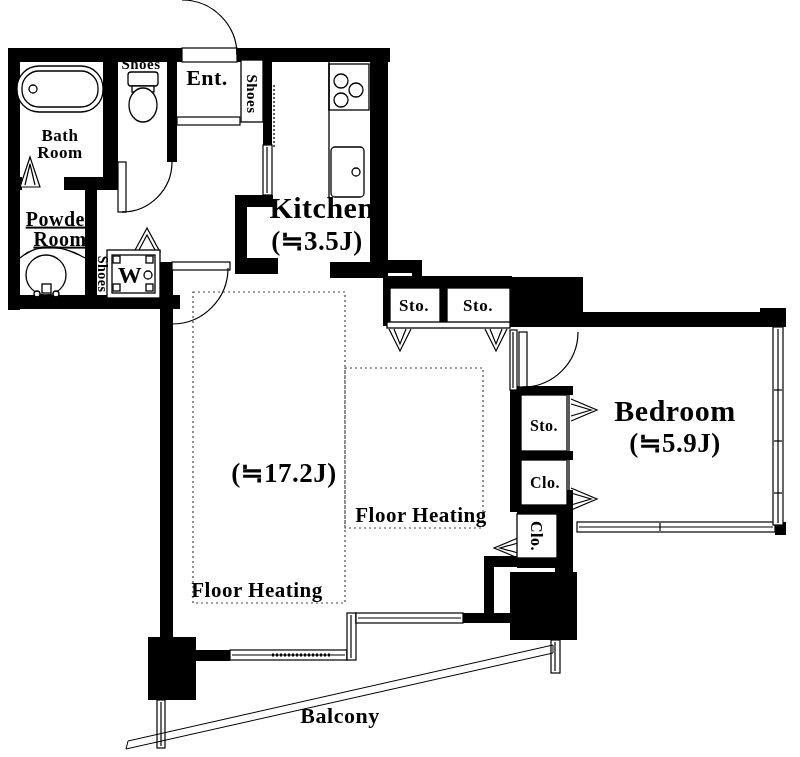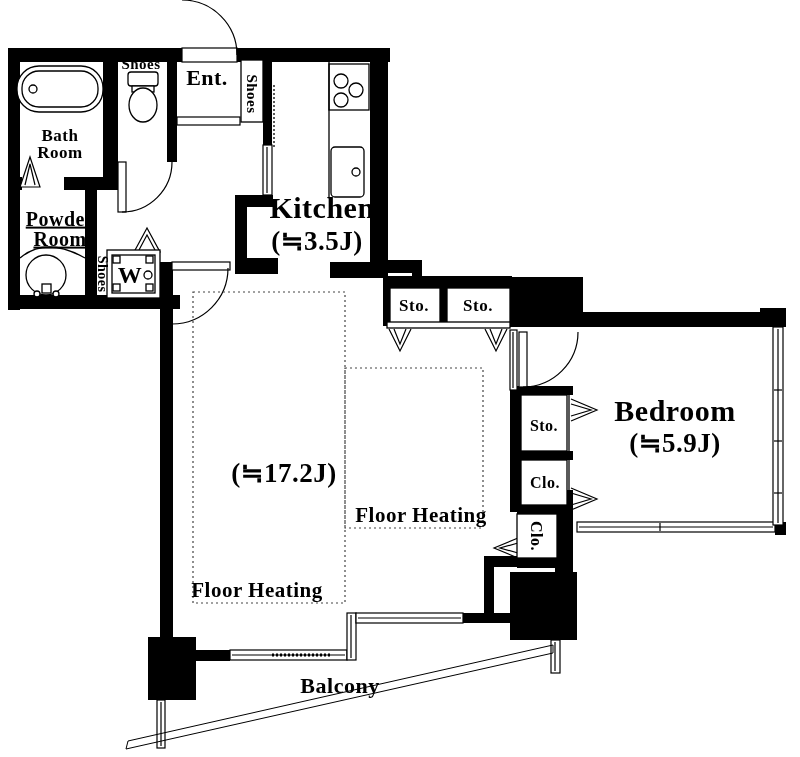--- a/index.html
+++ b/index.html
@@ -238,15 +238,15 @@
   <div class="lbl f19" style="left:257px;top:591px;">Floor Heating</div>
   <div class="lbl f19" style="left:421px;top:516px;">Floor Heating</div>
 
   <div class="lbl f30" style="left:675px;top:411px;">Bedroom</div>
   <div class="lbl f28" style="left:675px;top:444px;">(≒5.9J)</div>
 
   <div class="lbl f16" style="left:544px;top:426px;">Sto.</div>
   <div class="lbl f16" style="left:545px;top:483px;">Clo.</div>
   <div class="lbl vlbl f16" style="left:536px;top:536px;">Clo.</div>
 
-  <div class="lbl f22" style="left:340px;top:686px;">Balcony</div>
+  <div class="lbl f22" style="left:340px;top:716px;">Balcony</div>
 
 </div>
 
 </body></html>

